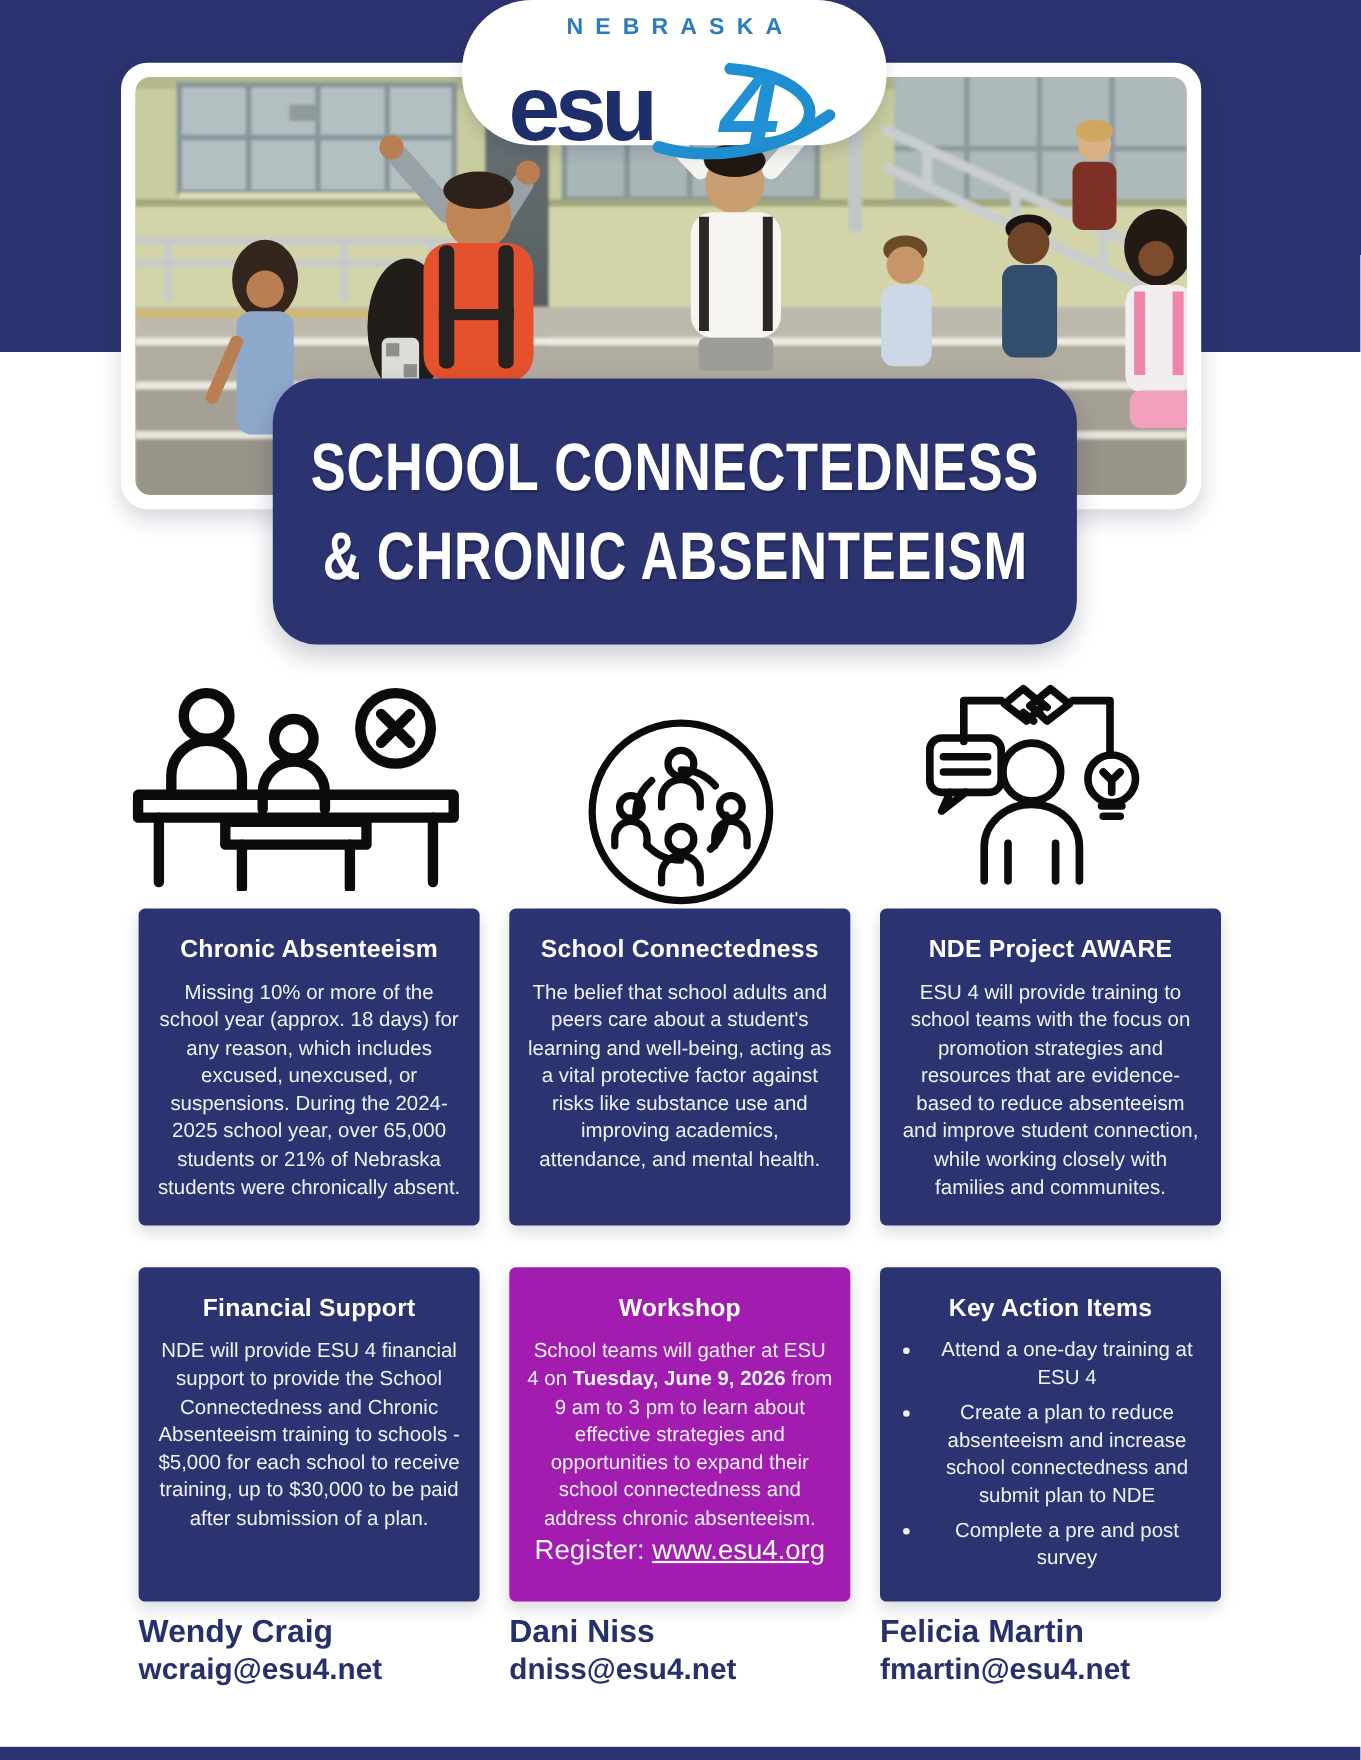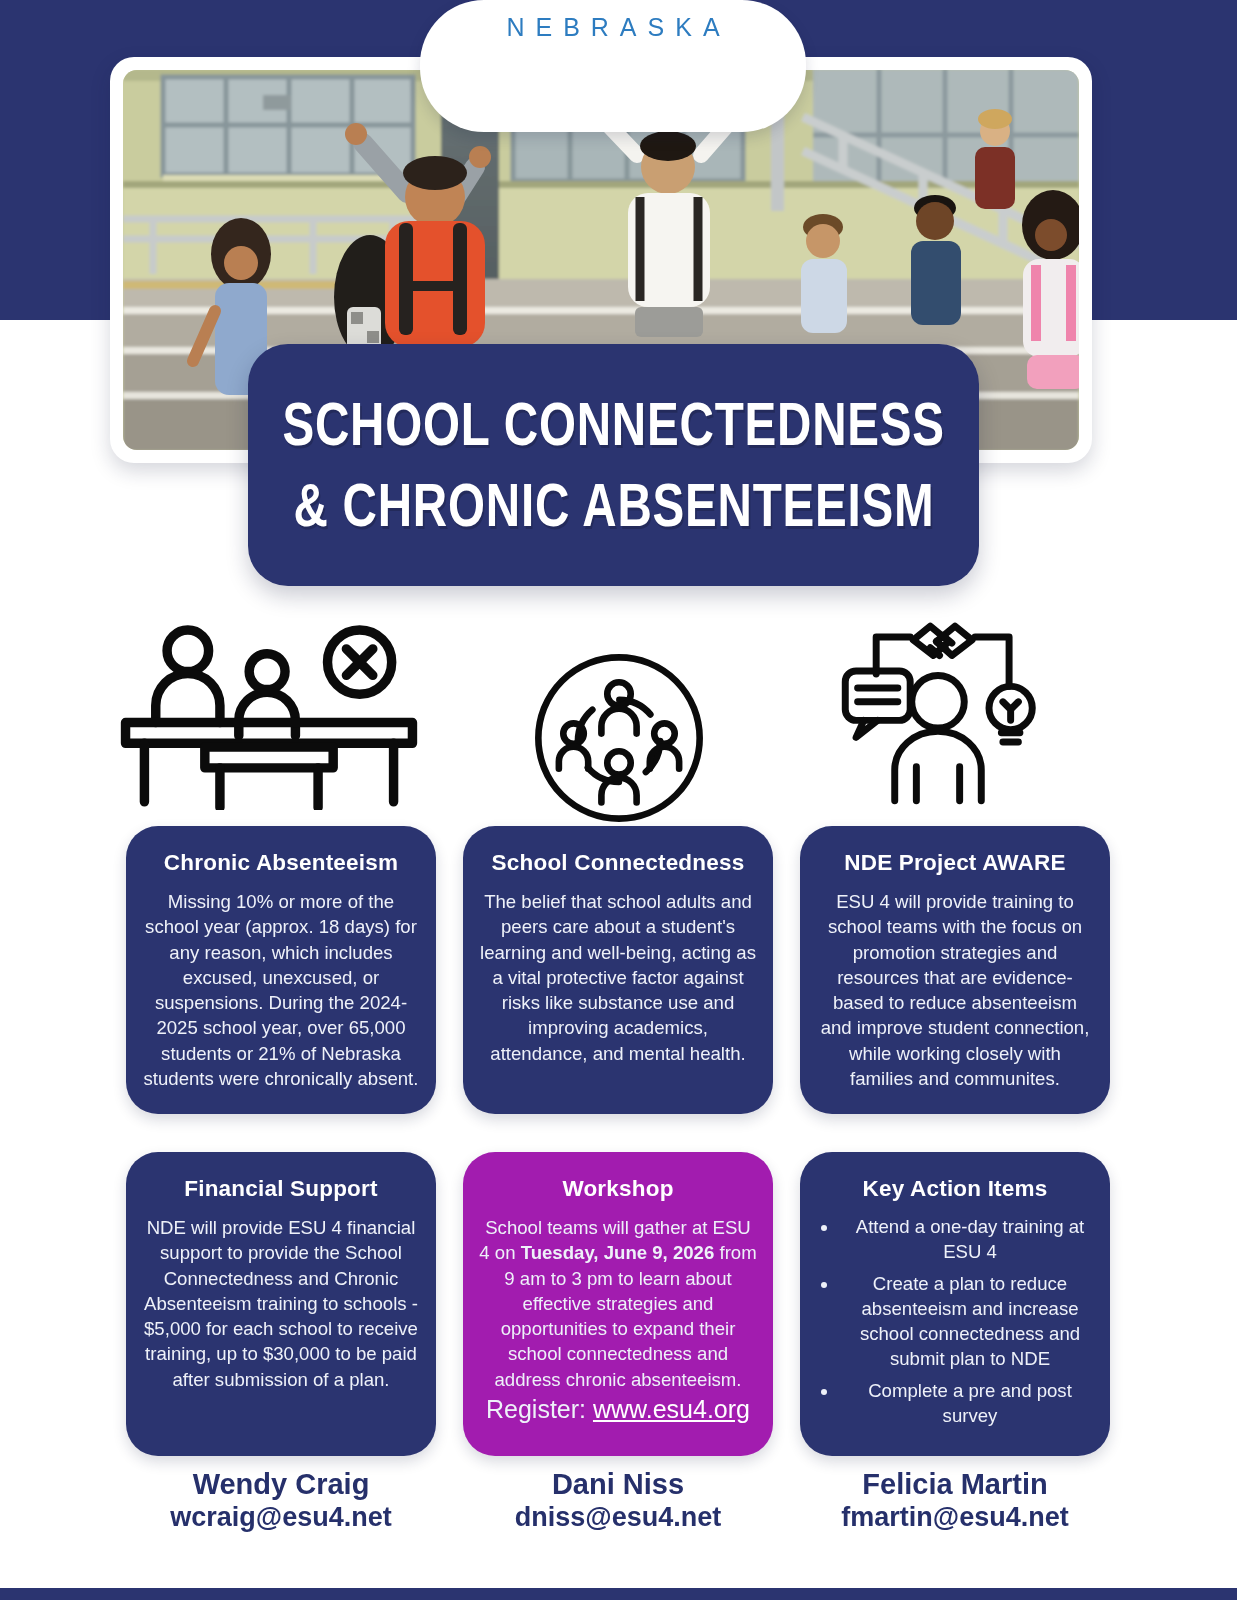--- a/index.html
+++ b/index.html
@@ -14,21 +14,21 @@
   .photo-card{position:absolute;left:110px;top:57px;width:982px;height:406px;background:#ffffff;
               border-radius:24px;z-index:1;box-shadow:0 8px 20px rgba(20,25,60,.18);padding:13px;box-sizing:border-box;}
   .photo{width:100%;height:100%;border-radius:14px;overflow:hidden;background:#c9cc9e;}
   .photo svg{display:block;width:100%;height:100%;}
 
   
   .logo-badge{position:absolute;left:420px;top:0px;width:386px;height:132px;background:#ffffff;
               border-radius:0 0 64px 64px;border-radius:64px;z-index:3;display:flex;flex-direction:column;
               align-items:center;justify-content:flex-start;padding-top:13px;box-sizing:border-box;
               box-shadow:0 6px 14px rgba(20,25,60,.15);}
-  .logo-region{font-size:25px;font-weight:400;color:#2d7cc0;letter-spacing:11px;text-indent:11px;margin-bottom:12px;}
+  .logo-region{font-size:21px;font-weight:700;color:#2d7cc0;letter-spacing:11px;text-indent:11px;margin-bottom:12px;}
   .logo-mark{position:relative;width:320px;height:96px;}
 
   
   .title-box{position:absolute;left:248px;top:344px;width:731px;height:242px;background:#2b3470;
              border-radius:40px;z-index:2;display:flex;flex-direction:column;align-items:center;
              justify-content:center;gap:20px;box-shadow:0 10px 22px rgba(20,25,60,.22);}
   .title-line{color:#ffffff;font-weight:700;font-size:61px;line-height:1;white-space:nowrap;
               transform:scaleX(.78);transform-origin:center;letter-spacing:1px;
               text-shadow:2px 3px 0 rgba(0,0,0,.18);}
 
@@ -36,36 +36,36 @@
   .icon-wrap{position:absolute;z-index:1;}
   .icon-wrap svg{display:block;width:100%;height:100%;}
   #icon1{left:118px;top:620px;width:302px;height:190px;}
   #icon2{left:531px;top:650px;width:176px;height:176px;}
   #icon3{left:836px;top:606px;width:204px;height:204px;}
 
   
   .cards-row{position:absolute;left:126px;width:984px;display:grid;grid-template-columns:repeat(3,310px);gap:27px;z-index:1;}
   .row1{top:826px;}
   .row2{top:1152px;}
-  .card{background:#2b3470;border-radius:32px;color:#eef1f9;text-align:center;
+  .card{background:#2b3470;border-radius:6px;color:#eef1f9;text-align:center;
         padding:22px 15px 18px;box-sizing:border-box;min-height:288px;
         box-shadow:0 6px 14px rgba(20,25,60,.16);}
   .row2 .card{min-height:304px;}
   .card.blue{background:#a21caf;}
   .card h3{margin:2px 0 13px;font-size:22.5px;color:#ffffff;letter-spacing:.2px;}
   .card p{margin:0;font-size:18.6px;line-height:1.36;}
   .card ul{margin:10px 0 0;padding-left:24px;text-align:center;font-size:18.6px;line-height:1.33;}
   .card li{margin-bottom:8px;padding-left:6px;}
   .register-line{margin-top:3px;font-size:25px;}
   .register-link{color:#ffffff;text-decoration:underline;cursor:pointer;}
 
   
   .contacts{position:absolute;left:126px;top:1468px;width:984px;display:grid;
             grid-template-columns:repeat(3,310px);gap:27px;z-index:1;}
-  .contact{text-align:center;color:#26306b;font-weight:700;}
+  .contact{color:#26306b;font-weight:700;}
   .contact .name{font-size:29px;line-height:1.15;}
   .contact .email{font-size:27px;line-height:1.25;}
 </style>
 </head>
 <body>
 
 <div class="page">
 
   <div class="top-band"></div>
 
@@ -173,20 +173,28 @@
           <rect x="900" y="190" width="62" height="98" rx="16" fill="#f1edee"></rect>
           <path d="M913,196 V272 M948,196 V272" stroke="#ef84ac" stroke-width="10"></path>
           <rect x="904" y="286" width="58" height="34" rx="10" fill="#f2a0bd"></rect>
         </g>
       </svg>
     </div>
   </div>
 
   <div class="logo-badge">
     <div class="logo-region">NEBRASKA</div>
+    <div class="logo-mark">
+      <svg viewBox="0 0 330 100" width="320" height="96" aria-hidden="true">
+        <path d="M218,14 C268,18 300,40 292,62 C287,76 268,84 246,85" fill="none" stroke="#1f8ed0" stroke-width="11" stroke-linecap="round"></path>
+        <path d="M150,88 C196,102 262,94 312,58" fill="none" stroke="#1f8ed0" stroke-width="11" stroke-linecap="round"></path>
+        <text x="8" y="82" font-family="Liberation Sans, sans-serif" font-size="88" font-weight="bold" letter-spacing="-5" fill="#1d2e6b">esu</text>
+        <text x="208" y="88" font-family="Liberation Sans, sans-serif" font-size="102" font-weight="bold" font-style="italic" fill="#2191d4">4</text>
+      </svg>
+    </div>
   </div>
 
   <div class="title-box">
     <div class="title-line">SCHOOL CONNECTEDNESS</div>
     <div class="title-line">&amp; CHRONIC ABSENTEEISM</div>
   </div>
 
   <div class="icon-wrap" id="icon1">
     <svg viewBox="0 0 160 100">
       <g fill="none" stroke="#0b0b0b" stroke-width="5" stroke-linecap="round" stroke-linejoin="round">

